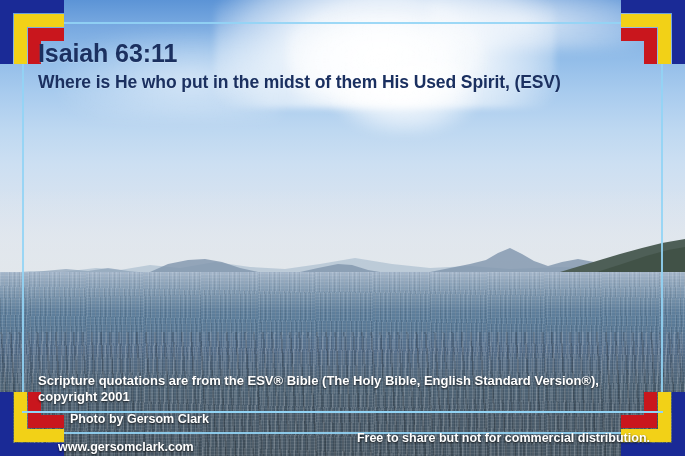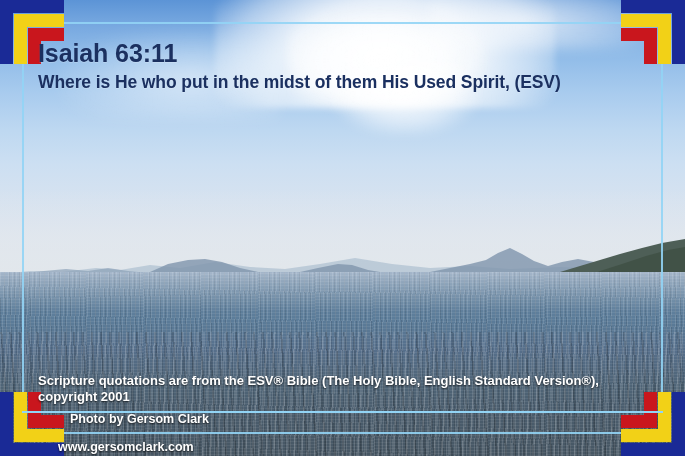--- a/index.html
+++ b/index.html
@@ -279,14 +279,15 @@
   </div>
 
   <div class="copyright">
     <div>Scripture quotations are from the ESV® Bible (The Holy Bible, English Standard Version®), copyright 2001</div>
   </div>
 
   <div class="photo-credit">Photo by Gersom Clark</div>
 
   <div class="footbar"></div>
   <div class="foot-site">www.gersomclark.com</div>
+  <div class="foot-share">Free to share but not for commercial distribution.</div>
 
 </div>
 
 </body></html>

